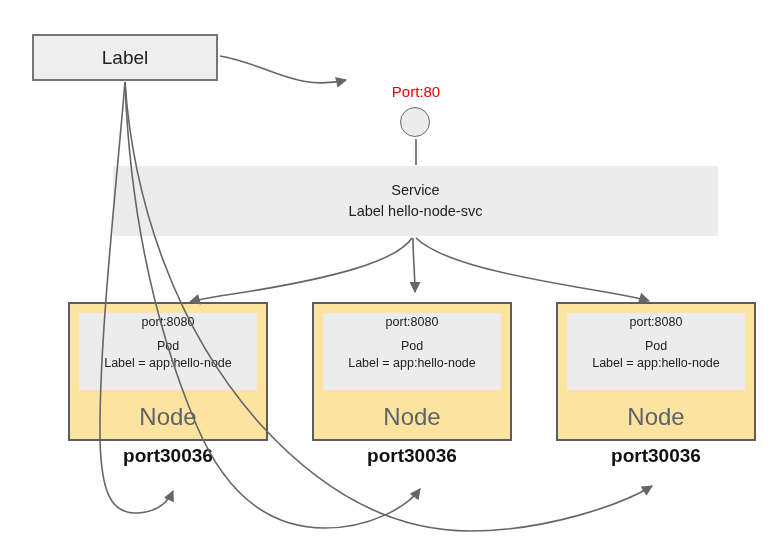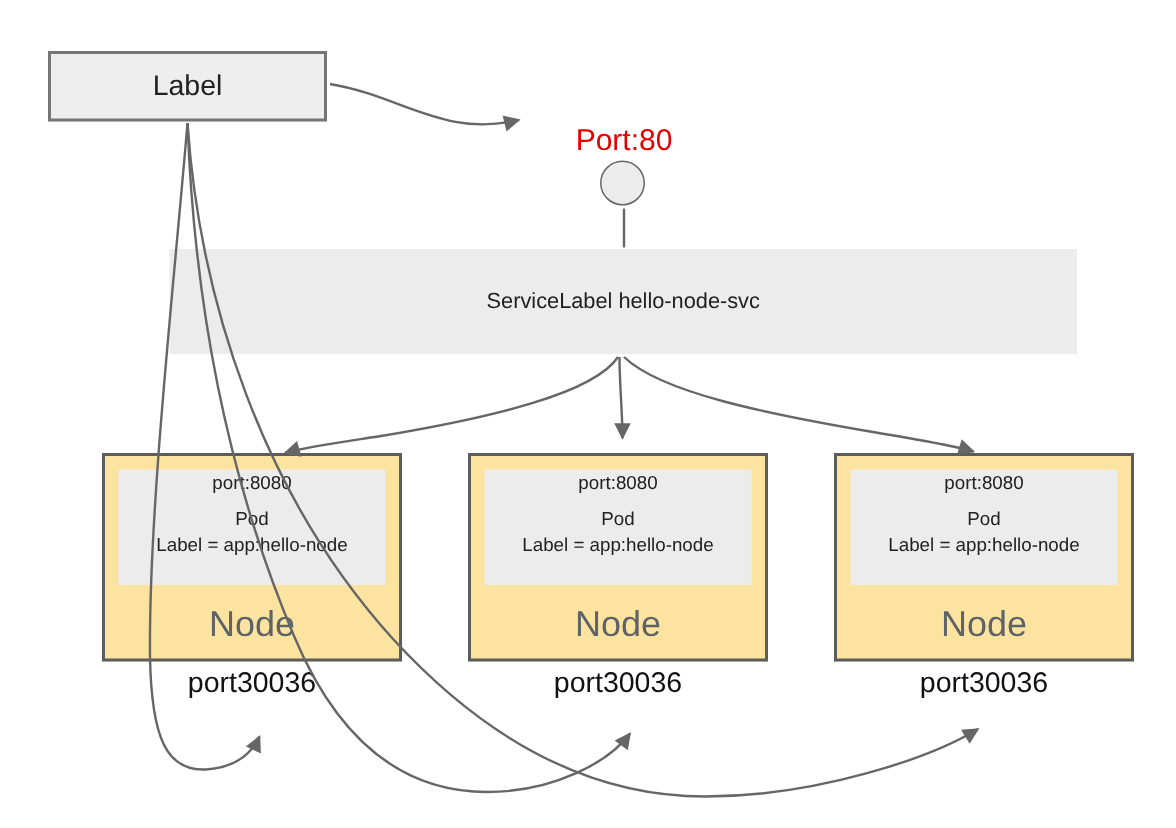--- a/index.html
+++ b/index.html
@@ -25,40 +25,40 @@
     font-size: 19px;
     color: #212121;
   }
 
   
   .port80 {
     position: absolute;
     left: 358px; top: 83px;
     width: 116px;
     text-align: center;
-    font-size: 20px;
+    font-size: 15px;
     color: var(--port-red, #e60000);
   }
   .lollipop {
     position: absolute;
     left: 400px; top: 107px;
     width: 30px; height: 30px;
     box-sizing: border-box;
     border-radius: 50%;
     background: var(--gray-fill, #ececec);
     border: 1.5px solid var(--line, #666666);
   }
 
   
   .service {
     position: absolute;
     left: 113px; top: 166px;
     width: 605px; height: 70px;
     background: var(--gray-fill, #ececec);
-    display: flex; flex-direction: row;
+    display: flex; flex-direction: column;
     align-items: center; justify-content: center;
     font-size: 14.5px;
     line-height: 21px;
     color: #212121;
   }
 
   
   .node-wrap { position: absolute; top: 302px; width: 200px; }
   .n1 { left: 68px; }
   .n2 { left: 312px; }
@@ -88,20 +88,21 @@
     top: 99px;
     text-align: center;
     font-size: 24px;
     color: var(--node-text, #5f6368);
   }
   .node-port {
     margin-top: 4px;
     text-align: center;
     font-size: 19px;
     color: #111111;
+    font-weight: bold;
   }
 
   
   .arrows {
     position: absolute;
     left: 0; top: 0;
     width: 784px; height: 552px;
     pointer-events: none;
     z-index: 10;
   }

